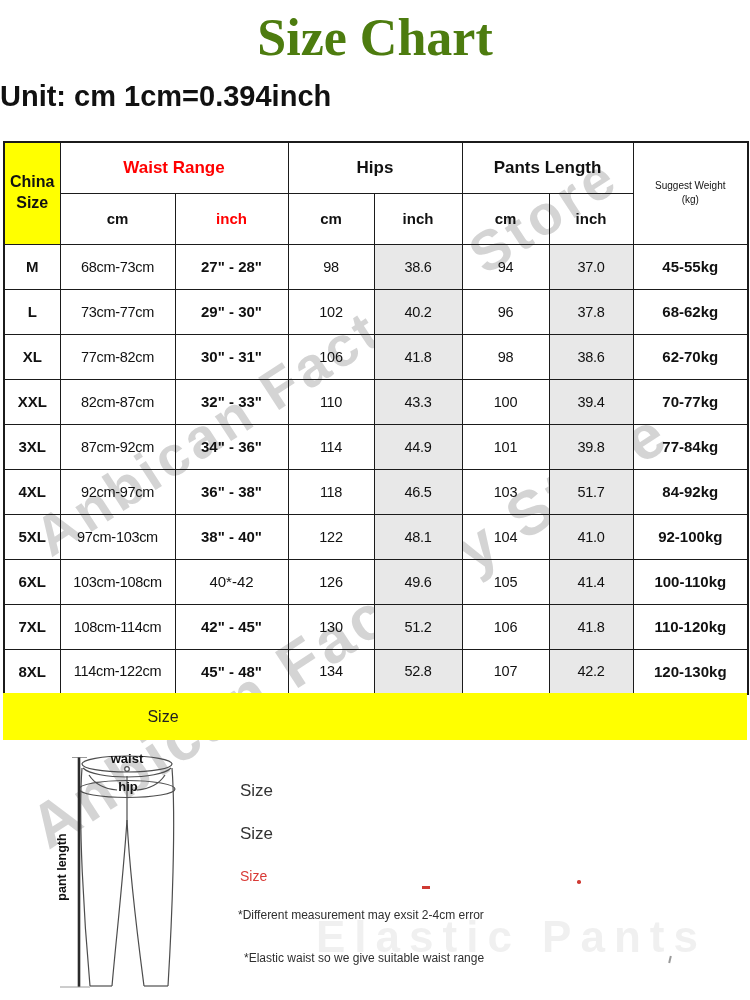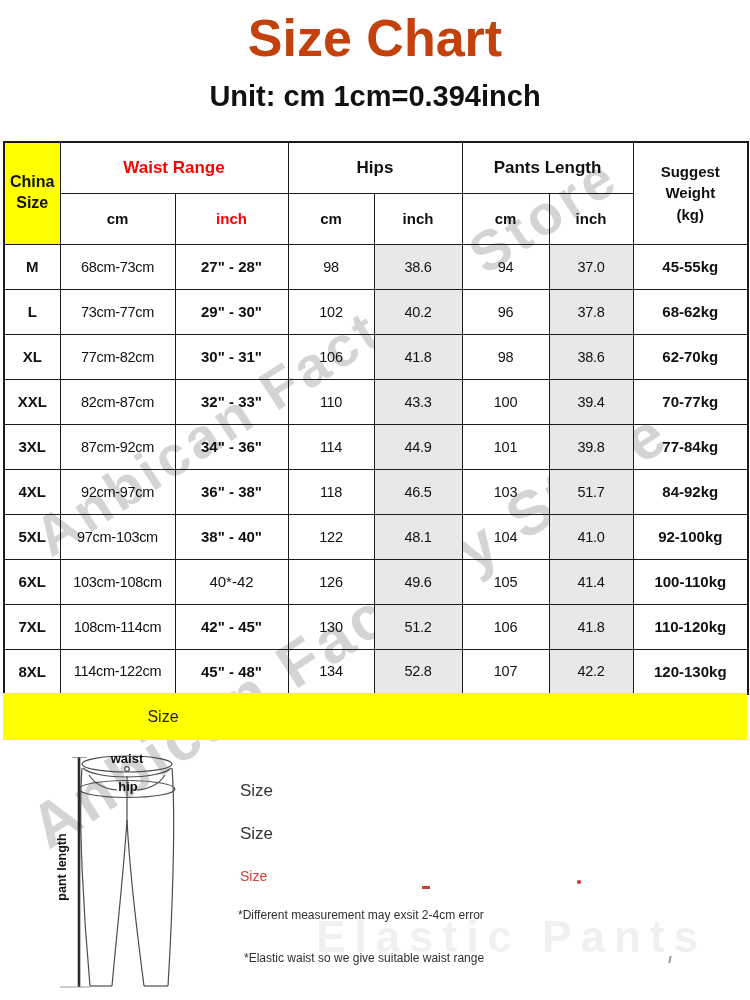--- a/index.html
+++ b/index.html
@@ -6,24 +6,24 @@
   body{
     width:750px;height:1000px;position:relative;overflow:hidden;
     background:#ffffff;font-family:"Liberation Sans",sans-serif;
     -webkit-font-smoothing:antialiased;
   }
   .abs{position:absolute;}
 
   
   .title{
     left:0;right:0;top:8px;text-align:center;
-    font-size:52px;font-weight:900;color:#c2410c;letter-spacing:0px;
+    font-size:52px;font-weight:900;color:#4d7c0f;letter-spacing:0px;font-family:Liberation Serif, serif;
   }
   .subtitle{
-    left:0;right:0;top:80px;text-align:center;
+    left:0;right:0;top:80px;
     font-size:29px;font-weight:bold;color:#111;letter-spacing:0px;
   }
 
   
   .size-table{
     position:absolute;left:3px;top:141px;width:744px;
     border-collapse:collapse;table-layout:fixed;
     border:2px solid #1b1b1b;
     padding-left:20px;
   }
@@ -32,21 +32,21 @@
     padding:0;color:#111;overflow:hidden;
   }
   .size-table thead tr{height:51px;}
   .size-table tbody tr{height:45px;}
   .corner{
     background:var(--highlight-yellow,#ffff00);
     font-size:16px;font-weight:bold;line-height:1.3;
   }
   .group{font-size:17px;font-weight:bold;}
   .group.red{color:var(--accent-red,#ff0000);}
-  .group-weight{font-size:15px;font-weight:bold;color:var(--accent-red,#ff0000);line-height:1.45;}
+  .group-weight{font-size:10px;font-weight:normal;color:var(--accent-red,#ff0000);line-height:1.45;}
   .group-weight .wrap{width:72px;margin:0 auto;}
   .unit{font-size:15px;font-weight:bold;}
   .unit.red{color:var(--accent-red,#ff0000);}
   .c-size{font-size:15px;font-weight:bold;}
   .c-cm{font-size:14.5px;font-weight:normal;letter-spacing:-0.3px;}
   .c-inch-red{font-size:15px;font-weight:bold;color:var(--accent-red,#ff0000);}
   .c-inch-plain{font-size:15px;font-weight:normal;color:#e2574f;}
   .c-weight{font-size:15px;font-weight:bold;color:var(--accent-red,#ff0000);}
   .gray{background:var(--shaded-column,#e8e8e8);}
 

